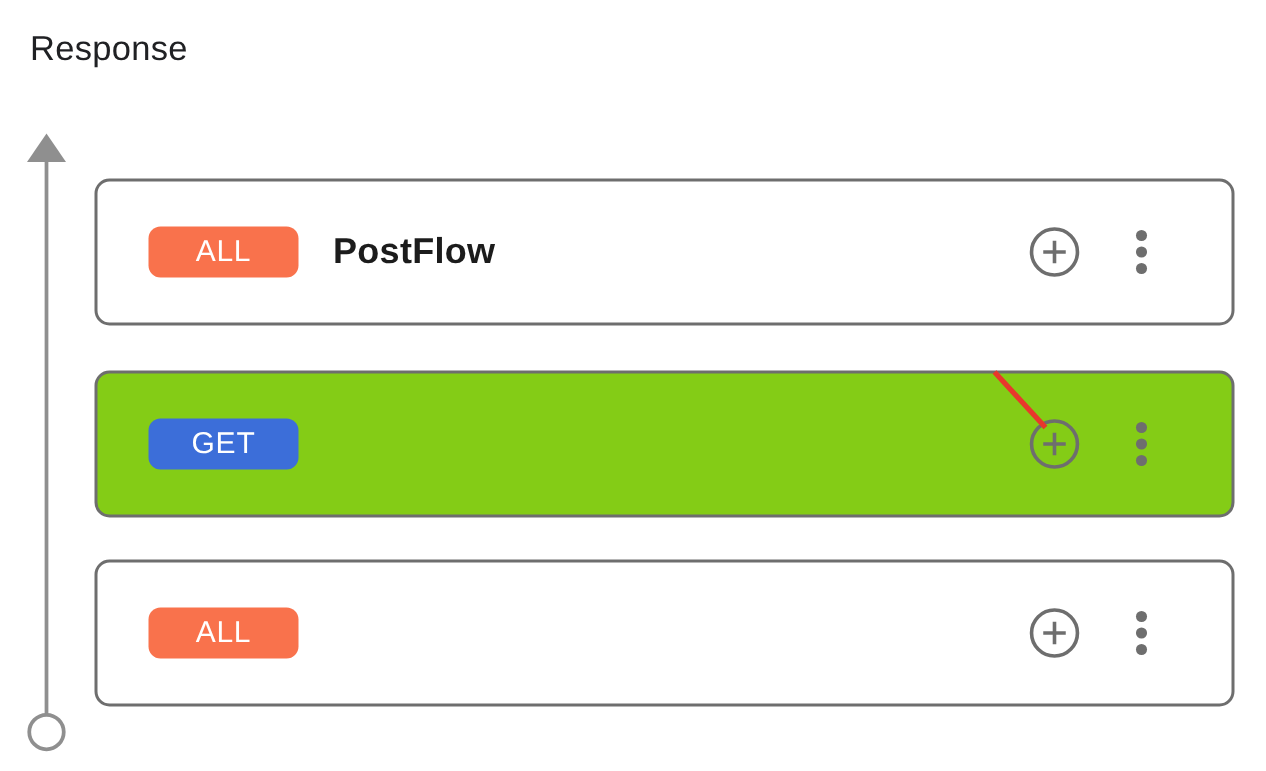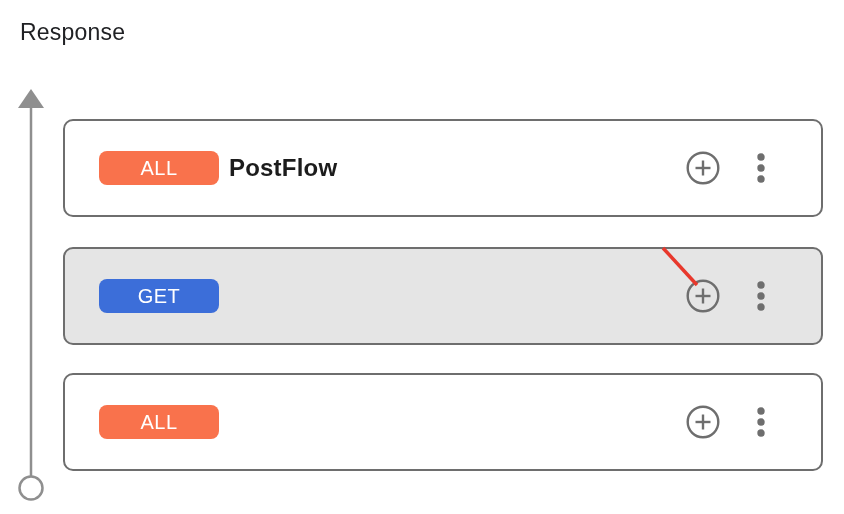--- a/index.html
+++ b/index.html
@@ -41,34 +41,34 @@
     border-radius: 10px;
     display: flex;
     align-items: center;
     cursor: pointer;
   }
   .card-1 { top: 119px; }
   .card-2 { top: 247px; }
   .card-3 { top: 373px; }
   .badge {
     margin-left: 34px;
-    width: 120px;
+    width: 100px;
     height: 34px;
     border-radius: 8px;
     color: #ffffff;
     font-size: 20px;
     font-weight: 400;
     letter-spacing: 0.5px;
     display: flex;
     align-items: center;
     justify-content: center;
     flex: 0 0 auto;
   }
   .card-name {
-    margin-left: 10px;
+    margin-left: 23px;
     font-size: 24px;
     font-weight: 700;
     color: #1C1C1C;
     letter-spacing: 0.2px;
     white-space: nowrap;
   }
   .icon-btn {
     background: none;
     border: none;
     padding: 0;
@@ -123,21 +123,21 @@
     </button>
     <button class="icon-btn kebab-btn">
       <svg width="10" height="38" viewBox="0 0 10 38">
         <circle cx="5" cy="8" r="3.7" fill="#6E6E6E"></circle>
         <circle cx="5" cy="19" r="3.7" fill="#6E6E6E"></circle>
         <circle cx="5" cy="30" r="3.7" fill="#6E6E6E"></circle>
       </svg>
     </button>
   </div>
 
-  <div class="card card-2" style="background-color: #e5e5e5;">
+  <div class="card card-2" style="background-color: #84cc16;">
     <span class="badge" style="background-color: rgb(60, 110, 217);">GET</span>
     <button class="icon-btn add-btn">
       <svg width="36" height="36" viewBox="0 0 36 36">
         <circle cx="18" cy="18" r="15.3" fill="none" stroke="#6E6E6E" stroke-width="2.4"></circle>
         <line x1="10.5" y1="18" x2="25.5" y2="18" stroke="#6E6E6E" stroke-width="2.4"></line>
         <line x1="18" y1="10.5" x2="18" y2="25.5" stroke="#6E6E6E" stroke-width="2.4"></line>
       </svg>
     </button>
     <button class="icon-btn kebab-btn">
       <svg width="10" height="38" viewBox="0 0 10 38">

